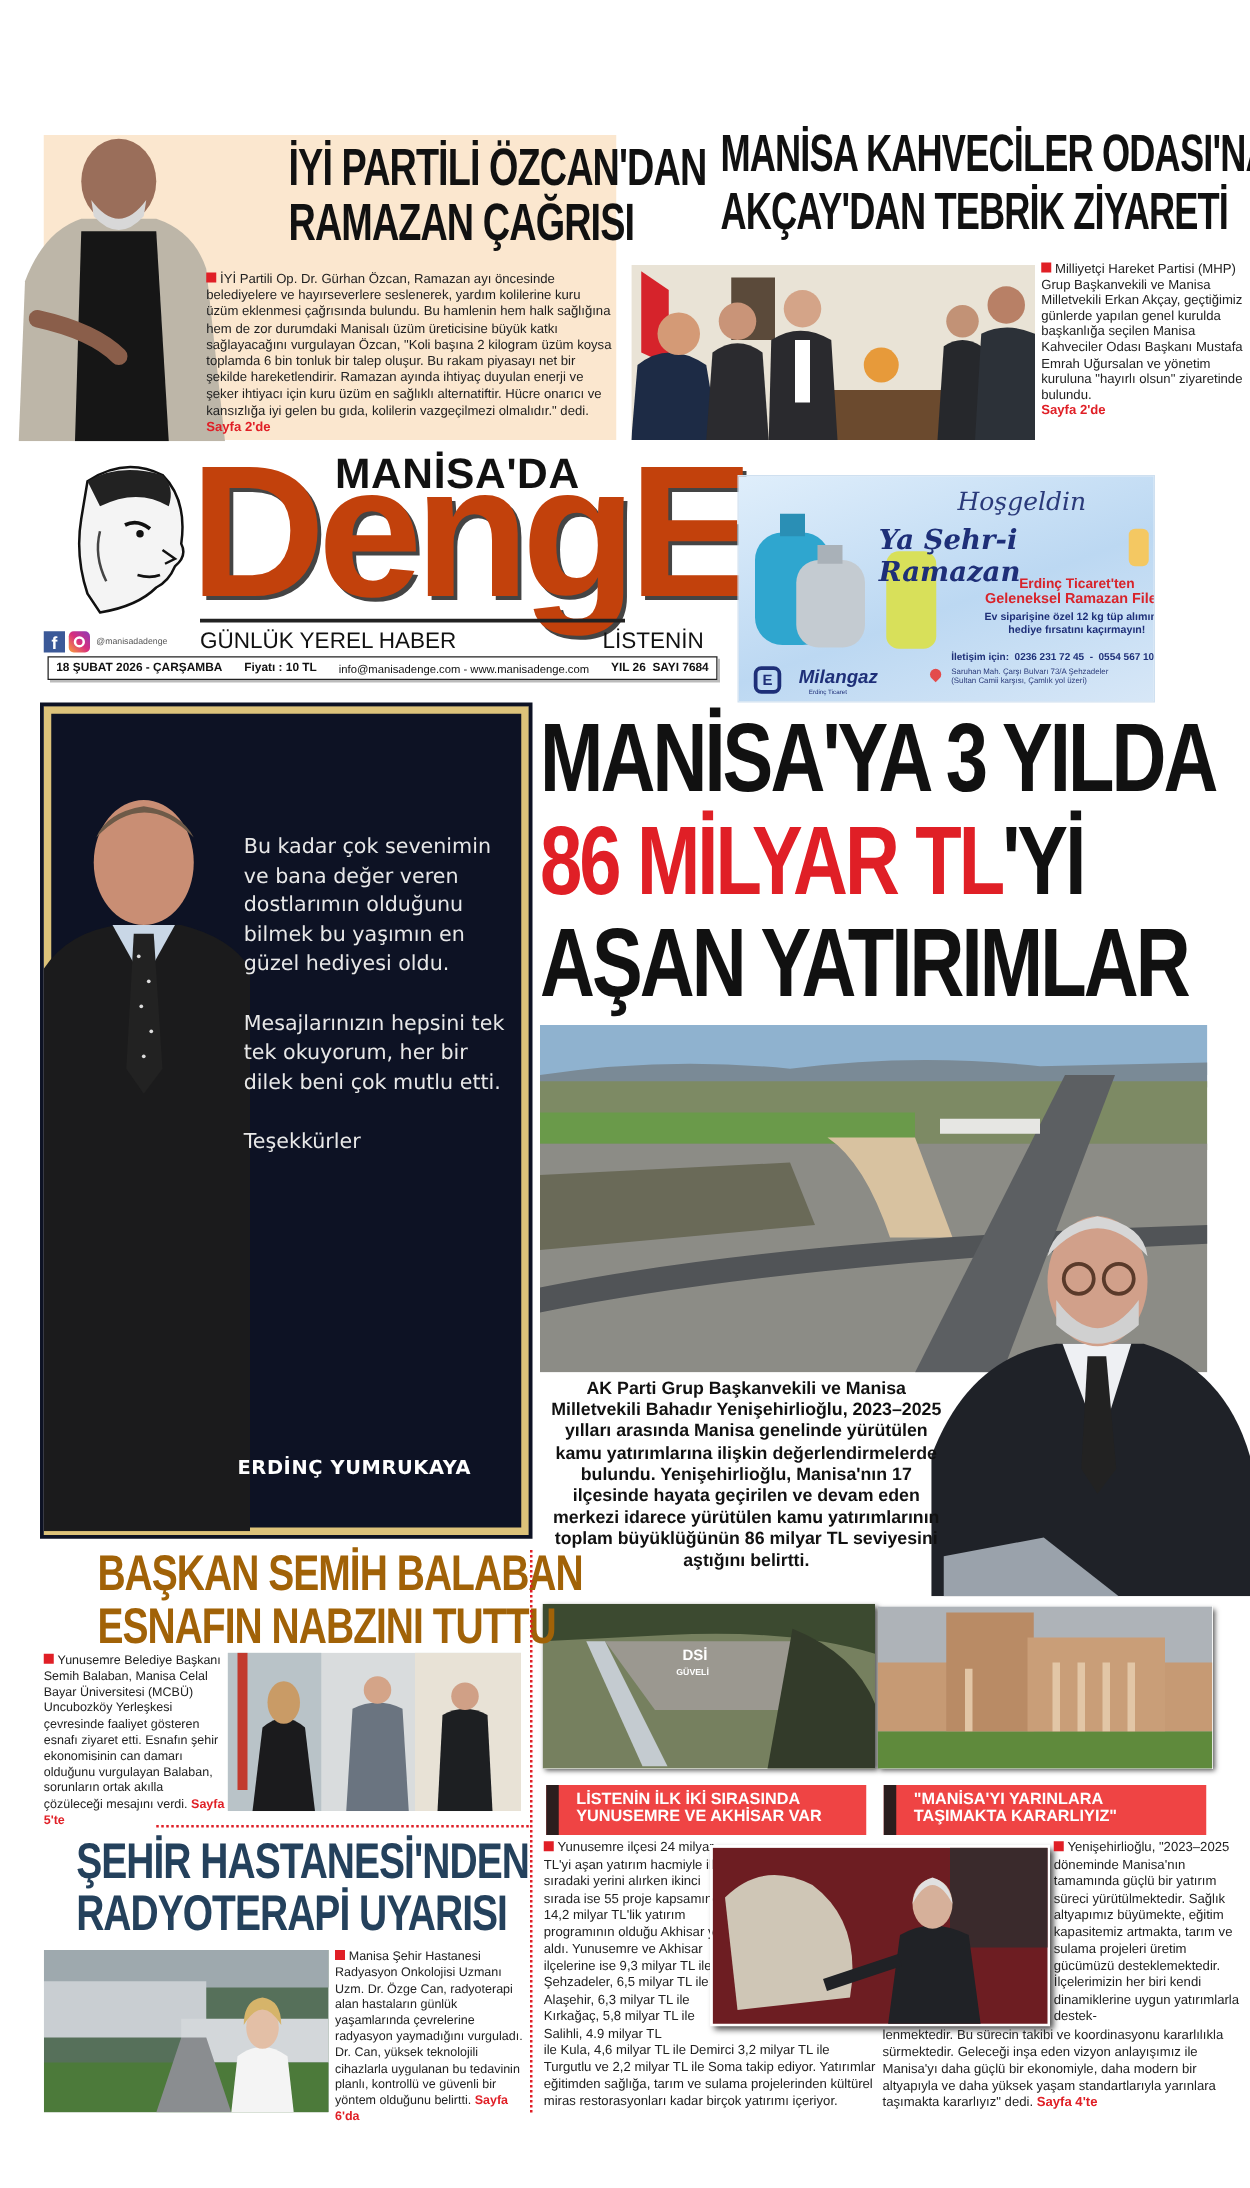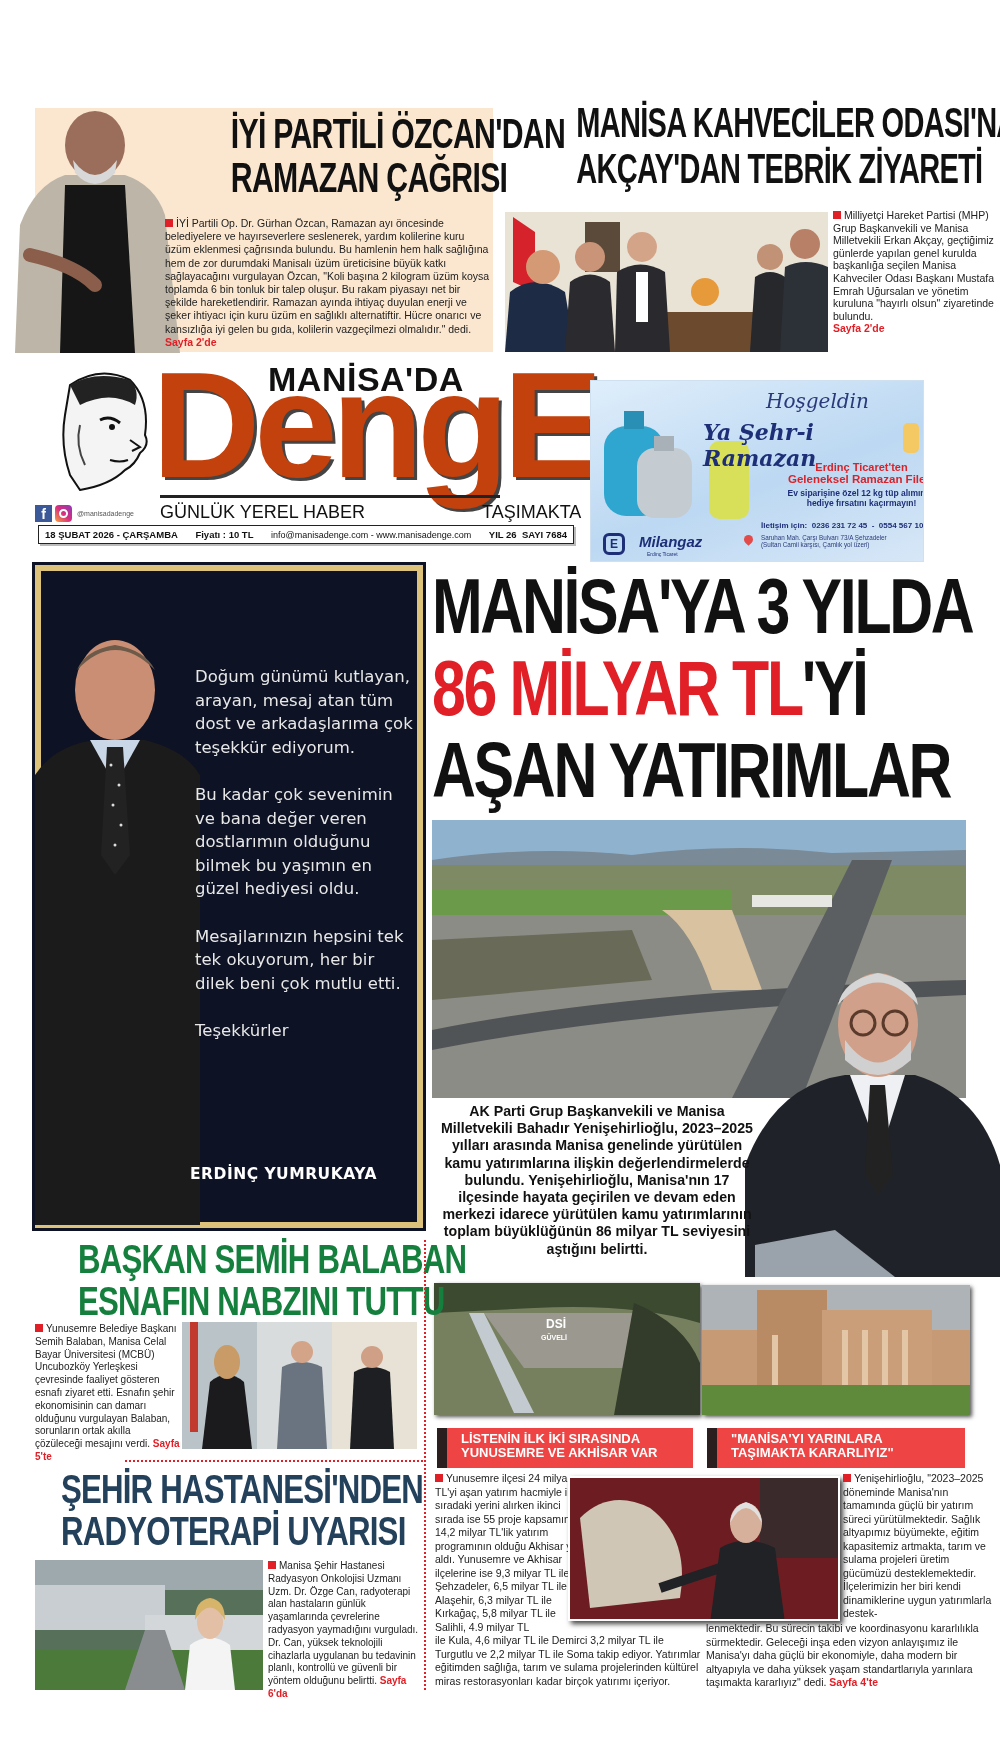--- a/index.html
+++ b/index.html
@@ -41,21 +41,21 @@
   #bday-text { left: 195px; top: 665px; width: 220px; color: #e8e8e8; font-family: "DejaVu Sans", sans-serif; font-size: 16.5px; line-height: 23.5px; }
   #bday-name { left: 190px; top: 1165px; color: #fff; font-family: "DejaVu Sans", sans-serif; font-weight: bold; font-size: 15.5px; letter-spacing: 0.5px; }
 
   
   .hl { font-family: "Liberation Sans", sans-serif; font-weight: 900; font-size: 78px; line-height: 82px; letter-spacing: -3px; transform: scaleX(0.78); transform-origin: left top; white-space: nowrap; }
   #main-photo { left: 432px; top: 820px; width: 534px; height: 278px; }
   #main-lead { left: 437px; top: 1103px; width: 320px; font-weight: bold; font-size: 14.2px; line-height: 17.2px; text-align: center; }
   #main-person { left: 745px; top: 965px; width: 255px; height: 312px; }
 
   
-  #balaban-title { left: 35px; top: 1238px; width: 390px; text-align: center; color: #15803d; font-size: 40px; line-height: 42px; }
+  #balaban-title { left: 35px; top: 1238px; width: 390px; text-align: center; color: #a16207; font-size: 40px; line-height: 42px; }
   #balaban-text { left: 35px; top: 1323px; width: 145px; }
   #balaban-photo { left: 182px; top: 1322px; width: 235px; height: 127px; }
   #dots-h1 { left: 125px; top: 1460px; width: 298px; height: 0; border-top: 2px dotted #e01f26; }
   #dots-v { left: 424px; top: 1240px; width: 0; height: 450px; border-left: 2px dotted #e01f26; }
   #hastane-title { left: 18px; top: 1468px; width: 390px; text-align: center; color: #24415c; font-size: 40px; line-height: 42px; }
   #hastane-photo { left: 35px; top: 1560px; width: 228px; height: 130px; }
   #hastane-text { left: 268px; top: 1560px; width: 155px; }
 
   
   #dam { left: 434px; top: 1283px; width: 266px; height: 132px; }
@@ -138,21 +138,21 @@
     <circle cx="72" cy="62" r="3" fill="#111"></circle>
     <path d="M90 75 L100 82 L92 86" stroke="#111" stroke-width="2" fill="none"></path>
     <path d="M70 95 Q80 98 88 95" stroke="#111" stroke-width="2" fill="none"></path>
     <path d="M40 60 Q35 80 45 100" stroke="#444" stroke-width="2" fill="none"></path>
   </svg>
 </div>
 <div id="mast-denge" class="abs">DengE</div>
 <div id="mast-manisada" class="abs">MANİSA'DA</div>
 <div id="mast-rule1" class="abs"></div>
 <div id="mast-gunluk" class="abs">GÜNLÜK YEREL HABER</div>
-<div id="mast-gazetesi" class="abs" style="left:482px">TAŞIMAKTA</div>
+<div id="mast-gazetesi" class="abs" style="left:482px">LİSTENİN</div>
 <div id="social" class="abs">
   <span style="display:inline-block;width:17px;height:17px;background:#3b5998;color:#fff;font-weight:bold;font-size:14px;text-align:center;line-height:19px;">f</span>
   <span style="display:inline-block;width:17px;height:17px;border-radius:4px;background:linear-gradient(45deg,#f9a13a,#d82e7e,#8a3ab9);position:relative;">
     <span style="position:absolute;left:4px;top:4px;width:9px;height:9px;border:2px solid #fff;border-radius:50%;"></span>
   </span>
   <span style="font-size:7px;color:#555;margin-left:2px;">@manisadadenge</span>
 </div>
 <div id="infobar" class="abs">
   <span style="font-family:'Liberation Sans',sans-serif;">18 ŞUBAT 2026 - ÇARŞAMBA</span>
   <span>Fiyatı : 10 TL</span>
@@ -201,21 +201,20 @@
         <circle cx="84" cy="150" r="1.5"></circle>
         <circle cx="78" cy="170" r="1.5"></circle>
         <circle cx="86" cy="190" r="1.5"></circle>
         <circle cx="80" cy="210" r="1.5"></circle>
       </g>
     <ellipse cx="80" cy="55" rx="40" ry="50" fill="#c98e74"></ellipse>
     <path d="M42 35 Q80 -5 120 35 Q110 15 80 10 Q50 15 42 35 Z" fill="#6d5a48"></path>
   </svg>
 </div>
 <div id="bday-text" class="abs">
-  <p style="margin-bottom:24px;">Doğum günümü kutlayan, arayan, mesaj atan tüm dost ve arkadaşlarıma çok teşekkür ediyorum.</p>
   <p style="margin-bottom:24px;">Bu kadar çok sevenimin ve bana değer veren dostlarımın olduğunu bilmek bu yaşımın en güzel hediyesi oldu.</p>
   <p style="margin-bottom:24px;">Mesajlarınızın hepsini tek tek okuyorum, her bir dilek beni çok mutlu etti.</p>
   <p>Teşekkürler</p>
 </div>
 <div id="bday-name" class="abs">ERDİNÇ YUMRUKAYA</div>
 
 <div class="abs" style="left:432px;top:565px;">
   <div class="hl">MANİSA'YA 3 YILDA</div>
   <div class="hl"><span style="color:#e01f26;">86 MİLYAR TL</span><span>'Yİ</span></div>
   <div class="hl">AŞAN YATIRIMLAR</div>

